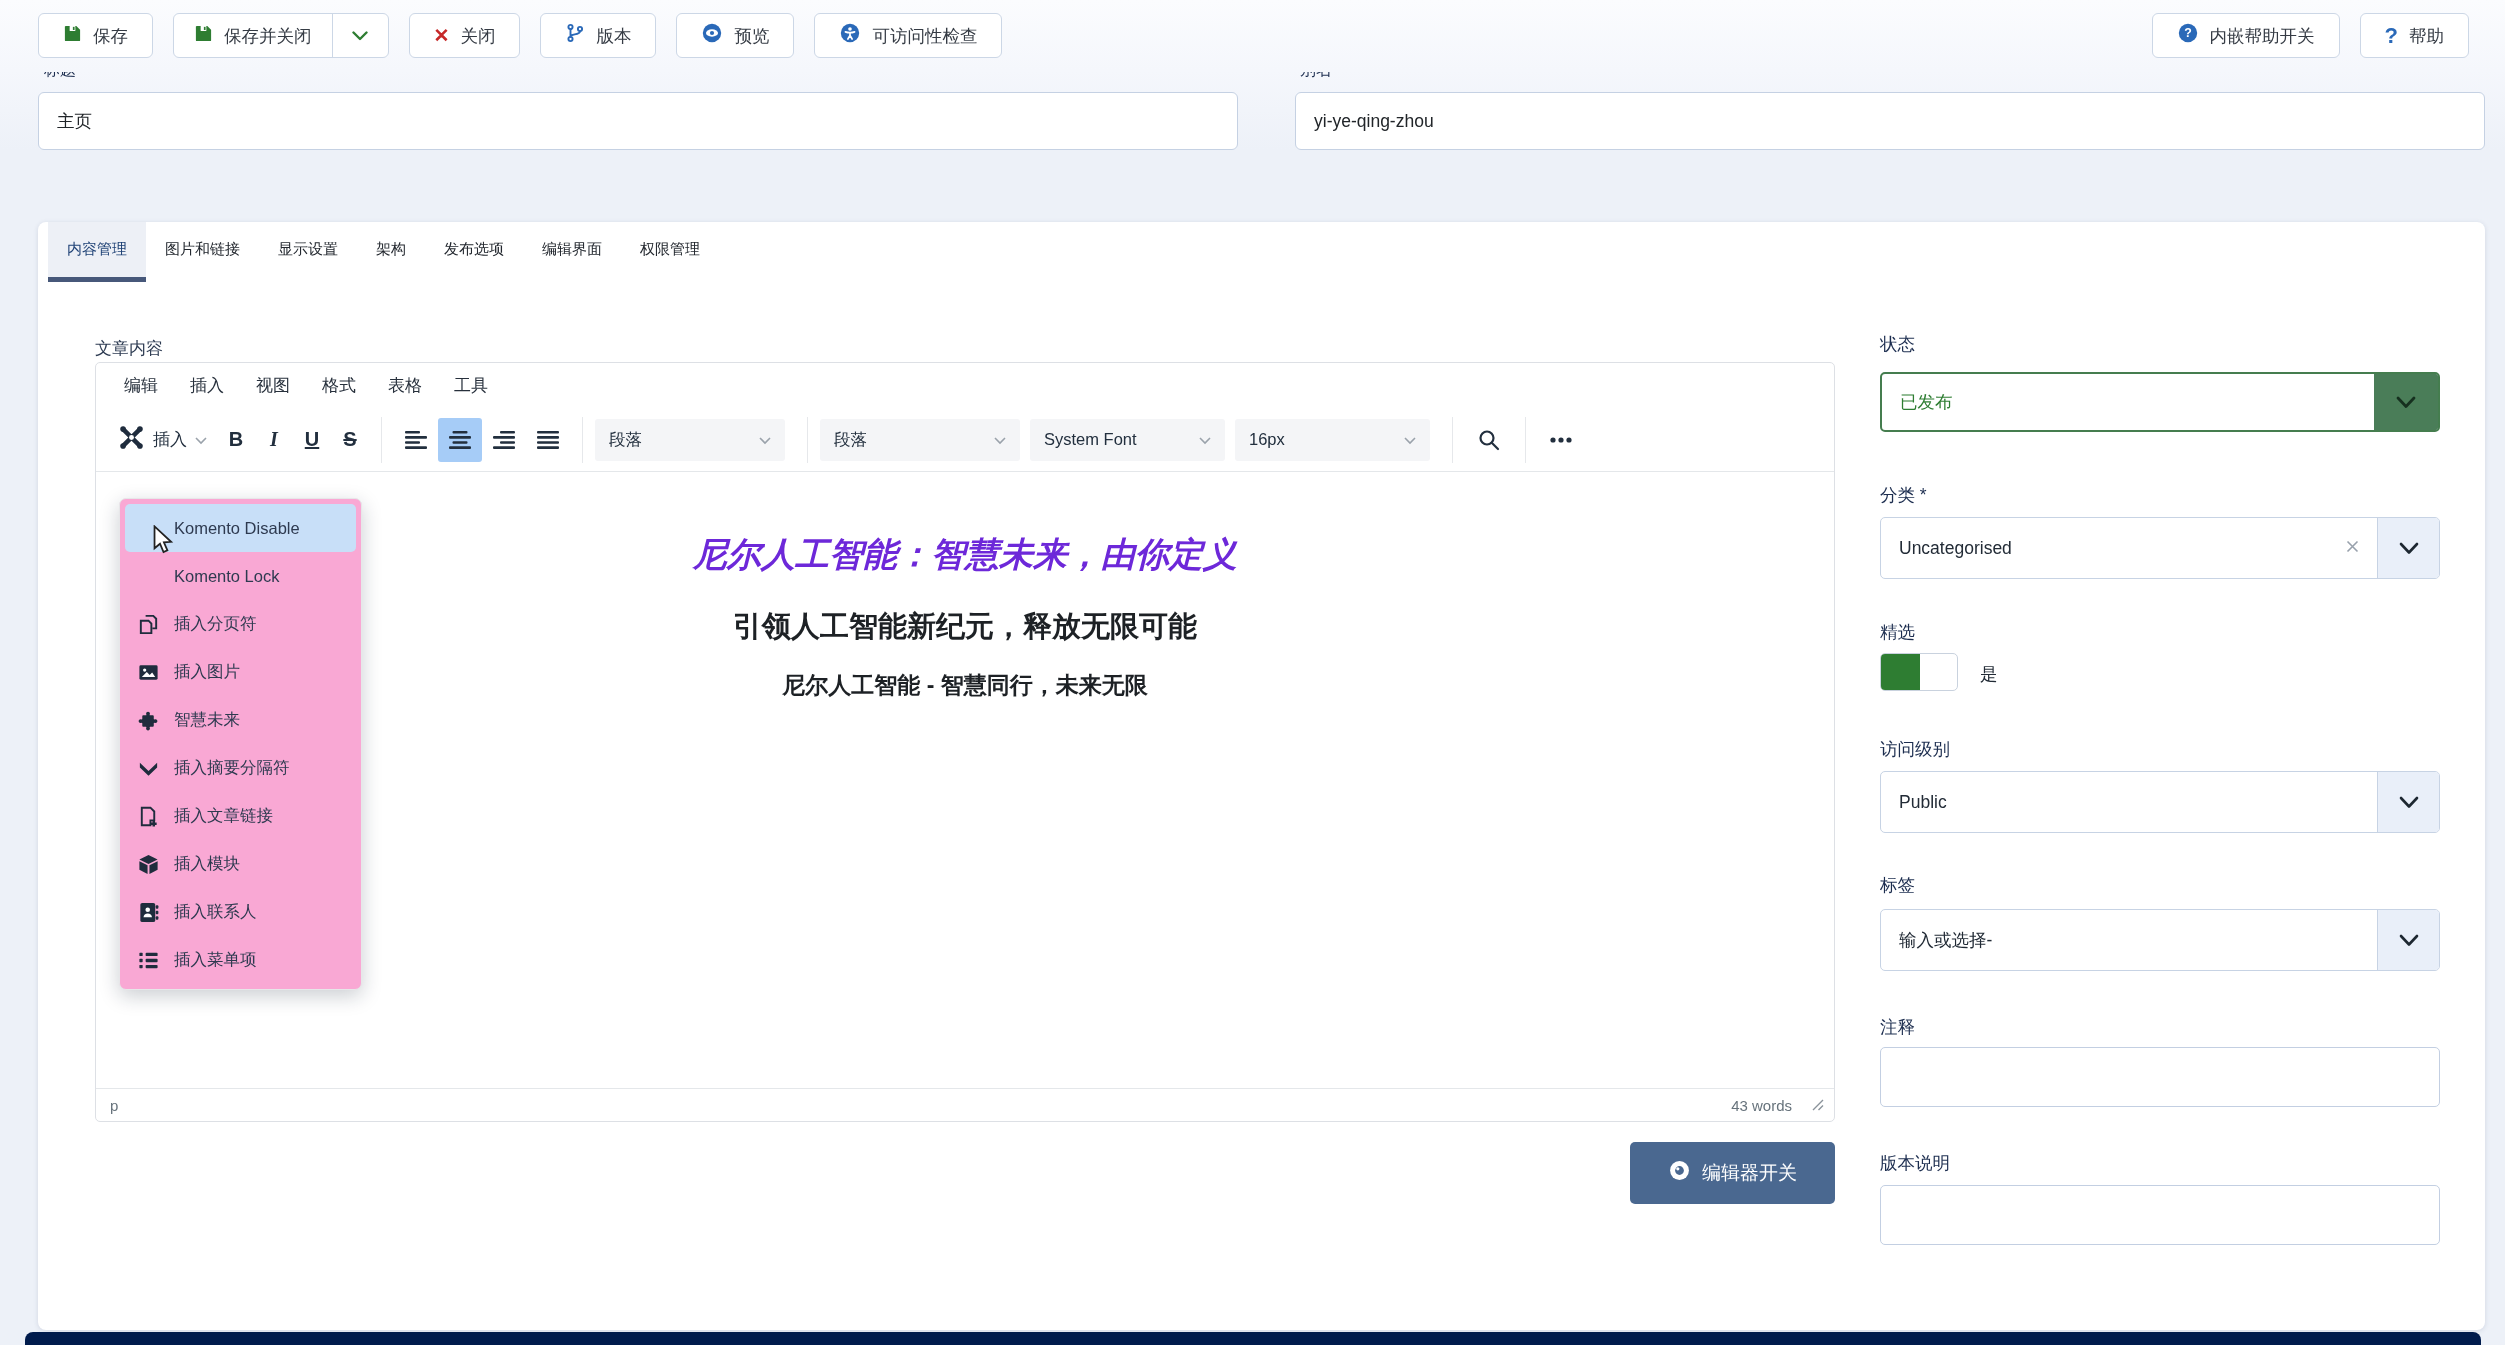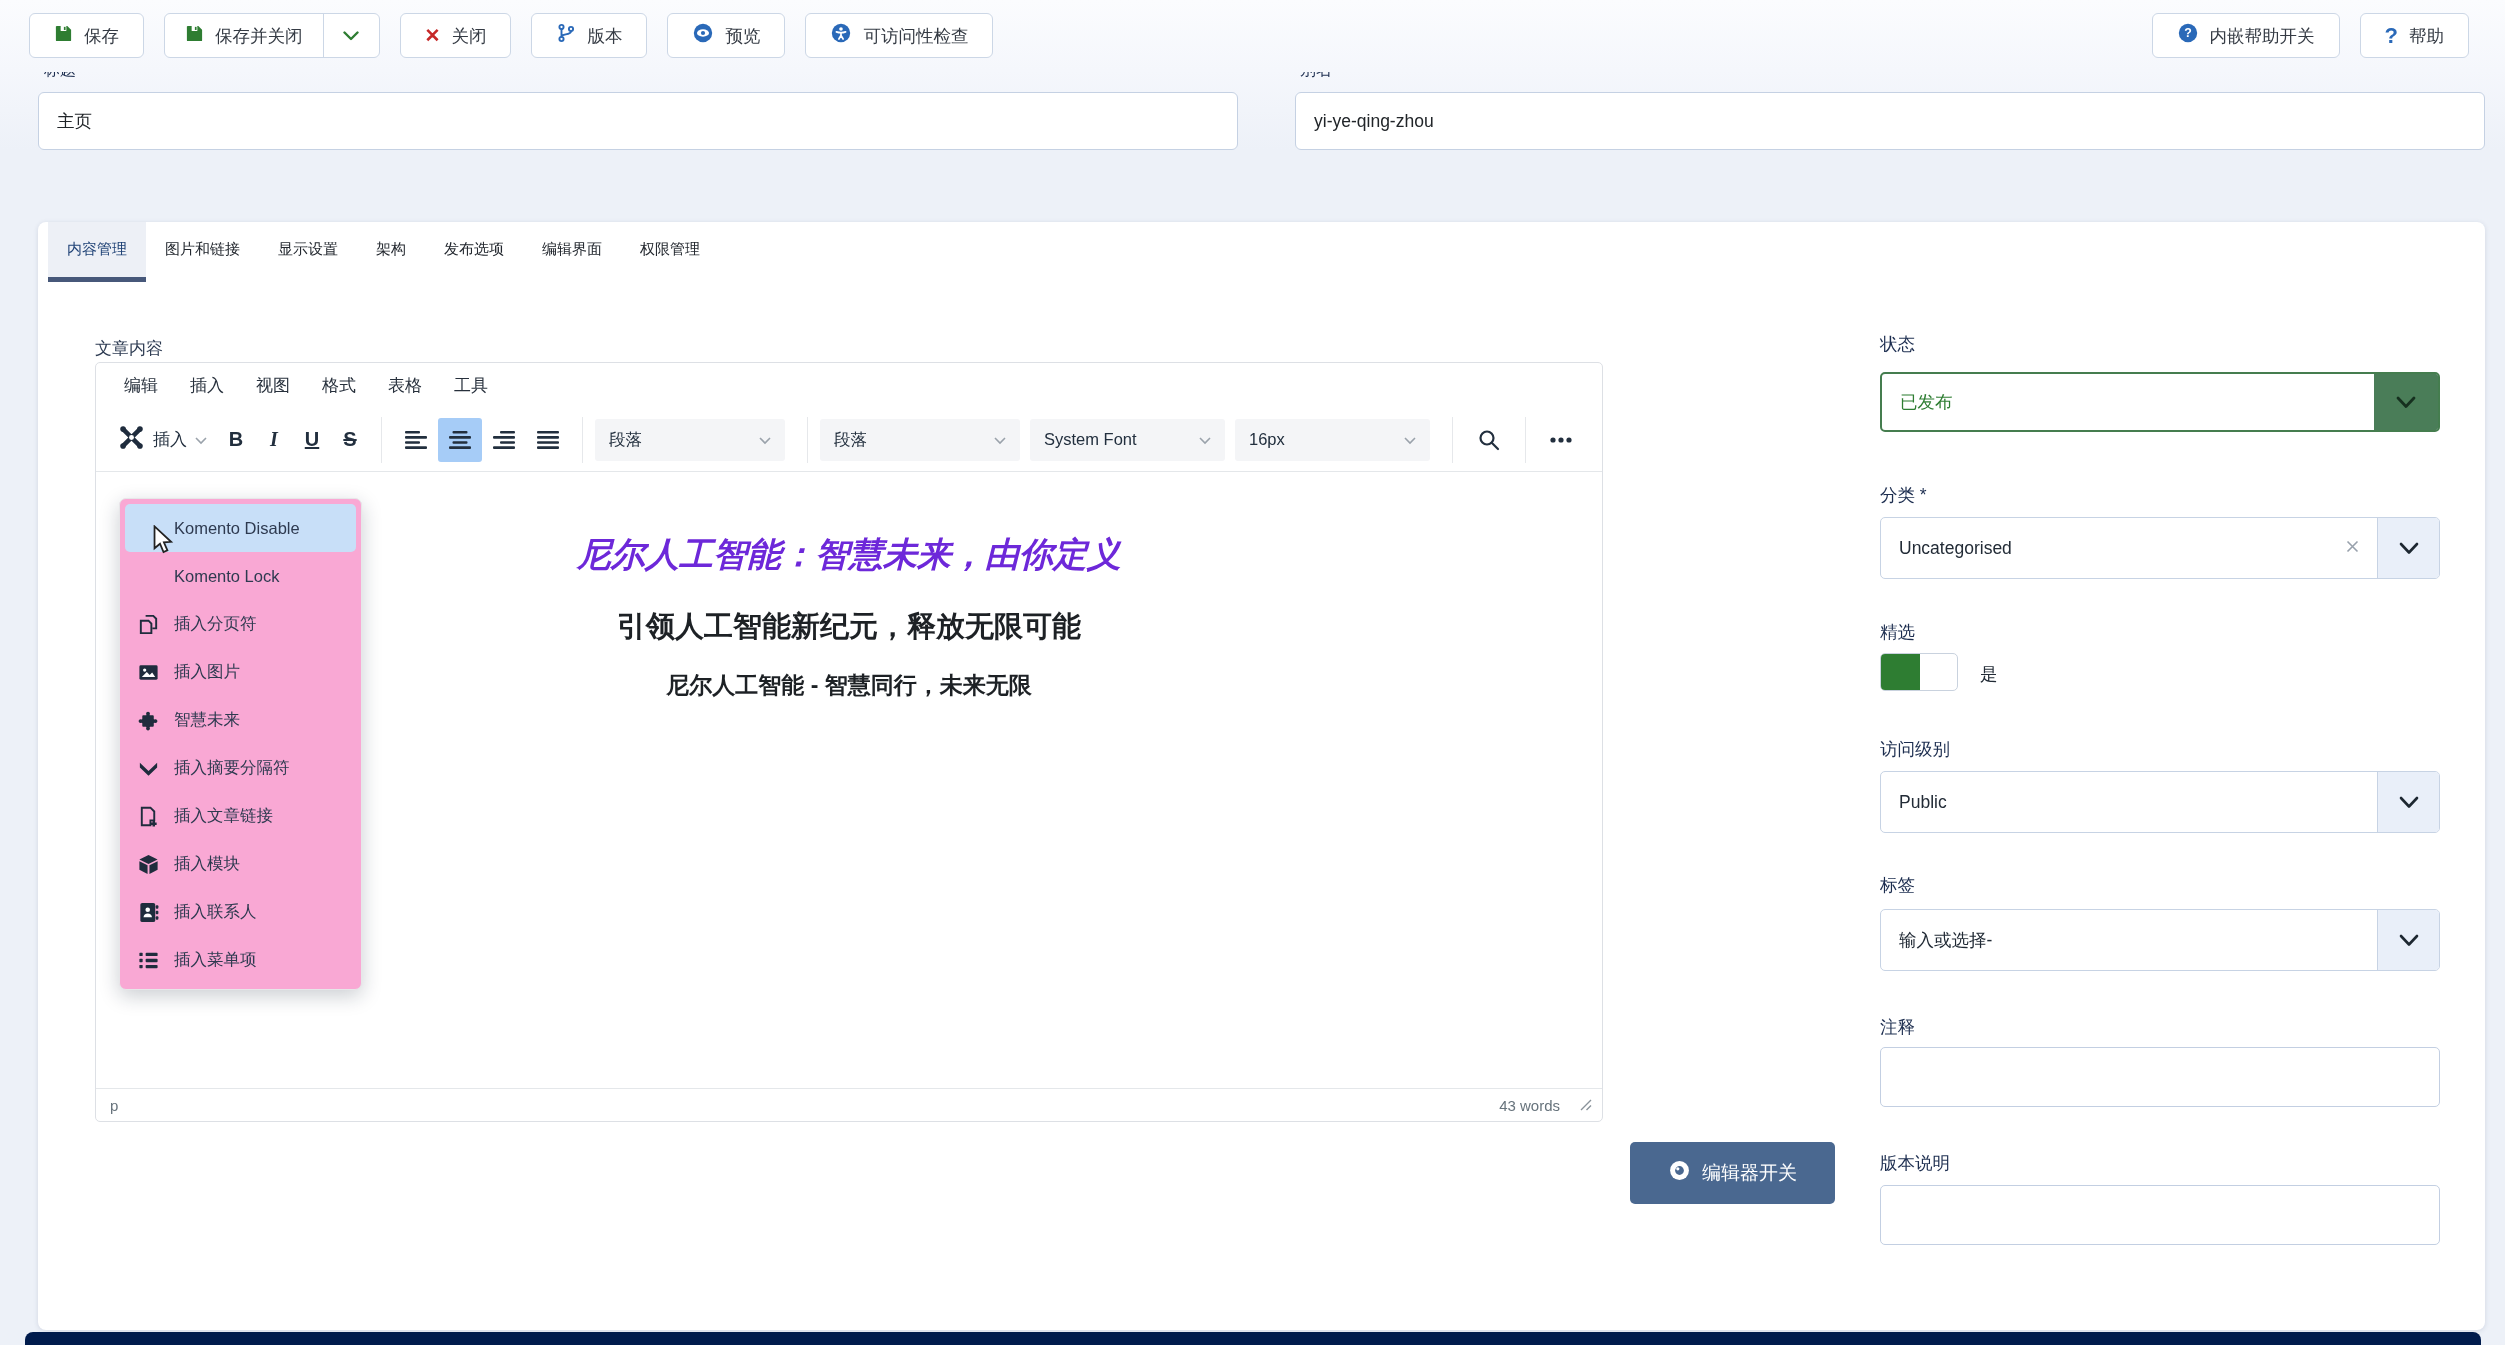--- a/index.html
+++ b/index.html
@@ -3,21 +3,21 @@
 <meta charset="utf-8">
 <style>
   * { margin:0; padding:0; box-sizing:border-box; }
   html,body { width:2505px; height:1345px; }
   body {
     font-family:"Liberation Sans","DejaVu Sans",sans-serif;
     background:linear-gradient(180deg,#fbfcfe 0px,#f5f7fc 70px,#edf1f8 150px,#edf1f8 100%);
     color:#222; overflow:hidden; position:relative;
   }
   
-  .top-toolbar { position:absolute; left:0; top:0; width:100%; height:70px; display:flex; justify-content:space-between; padding:13px 36px 0 29px; }
+  .top-toolbar { position:absolute; left:0; top:0; width:100%; height:70px; display:flex; justify-content:space-between; padding:13px 36px 0 38px; }
   .tb-group { display:flex; gap:20px; }
   .btn { display:inline-flex; align-items:center; gap:11px; height:45px; padding:0 24px; background:#fff; border:1px solid #ccd7e6; border-radius:6px; font-size:17.5px; color:#353b44; cursor:pointer; white-space:nowrap; }
   .btn svg { flex:0 0 auto; }
   .split { display:inline-flex; height:45px; background:#fff; border:1px solid #ccd7e6; border-radius:6px; overflow:hidden; }
   .split .main { display:inline-flex; align-items:center; gap:11px; padding:0 20px; font-size:17.5px; color:#353b44; cursor:pointer; }
   .split .arrow { display:inline-flex; align-items:center; justify-content:center; width:56px; border-left:1px solid #ccd7e6; cursor:pointer; }
   .qmark { color:#2a69b8; font-size:22px; font-weight:bold; }
   .xmark { color:#c62828; font-size:19px; font-weight:bold; }
   
   .label-clip { position:absolute; height:7px; overflow:hidden; top:72px; }
@@ -28,21 +28,21 @@
   .title-input { left:38px; width:1200px; }
   .alias-input { left:1295px; width:1190px; }
   
   .card { position:absolute; left:38px; top:222px; width:2447px; height:1108px; background:#fff; border-radius:8px; box-shadow:0 1px 5px rgba(40,60,100,.14); }
   
   .tabbar { display:flex; height:60px; padding-left:10px; align-items:stretch; }
   .tab { display:flex; align-items:center; padding:0 19px; font-size:15px; color:#22272e; cursor:pointer; border-bottom:5px solid transparent; }
   .tab.active { background:#edf0f6; color:#1e4175; border-bottom-color:#47587a; }
   
   .editor-label { position:absolute; left:57px; top:115px; font-size:17px; color:#2c3a51; }
-  .editor { position:absolute; left:57px; top:140px; width:1508px; height:760px; border:1px solid #dde0e5; border-radius:5px; background:#fff; }
+  .editor { position:absolute; left:57px; top:140px; width:1740px; height:760px; border:1px solid #dde0e5; border-radius:5px; background:#fff; }
   .mce-menubar { display:flex; align-items:center; height:45px; padding-left:14px; gap:4px; }
   .mce-menubar .menu-item { padding:7px 14px; font-size:17px; color:#27303c; border-radius:3px; cursor:pointer; }
   .mce-toolbar { display:flex; align-items:center; height:64px; padding:0 12px; border-bottom:1px solid #e4e7ea; }
   .tbtn { display:inline-flex; align-items:center; justify-content:center; height:44px; min-width:38px; border-radius:3px; cursor:pointer; color:#222f3e; }
   .tbtn.active { background:#a6ccf7; }
   .insert-btn { display:inline-flex; align-items:center; gap:8px; height:44px; padding:0 10px; border-radius:3px; font-size:17px; color:#222f3e; cursor:pointer; }
   .fmt-letter { font-size:20px; font-weight:bold; width:38px; }
   .fmt-i { font-family:"Liberation Serif","DejaVu Serif",serif; font-style:italic; font-weight:bold; }
   .fmt-u { text-decoration:underline; font-weight:bold; }
   .fmt-s { text-decoration:line-through; font-weight:bold; }

